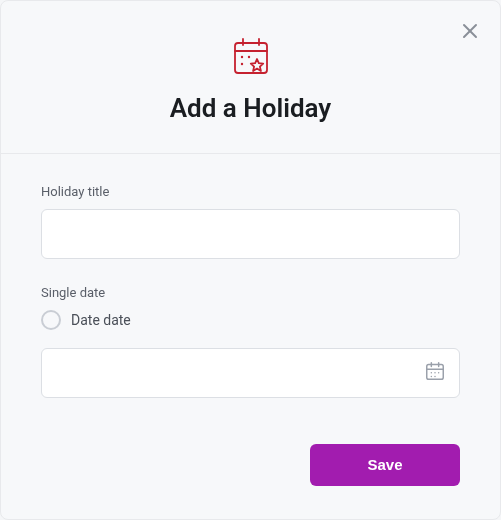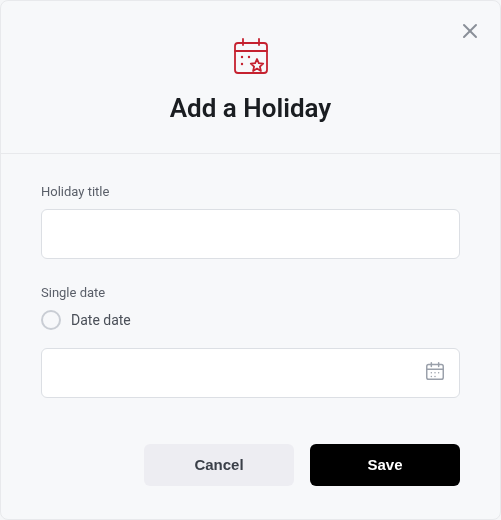--- a/index.html
+++ b/index.html
@@ -133,21 +133,21 @@
       font-weight: 600;
       border: none;
       cursor: pointer;
       min-width: 150px;
     }
     .btn-cancel {
       background: #ededf2;
       color: #3a3f48;
     }
     .btn-save {
-      background: #000000;
+      background: #a21caf;
       color: #ffffff;
     }
   </style>
 </head>
 <body>
 
 <div class="modal">
 
   <div class="close-btn">
     <svg width="16" height="16" viewBox="0 0 16 16" fill="none" stroke="currentColor" stroke-width="2" stroke-linecap="round">
@@ -203,17 +203,16 @@
             <circle cx="8" cy="18" r="0.8" fill="currentColor" stroke="none"></circle>
             <circle cx="12" cy="18" r="0.8" fill="currentColor" stroke="none"></circle>
           </svg>
         </span>
       </div>
     </div>
 
   </div>
 
   <div class="footer">
-    <button class="btn btn-cancel">Cancel</button>
     <button class="btn btn-save">Save</button>
   </div>
 
 </div>
 
 </body></html>

